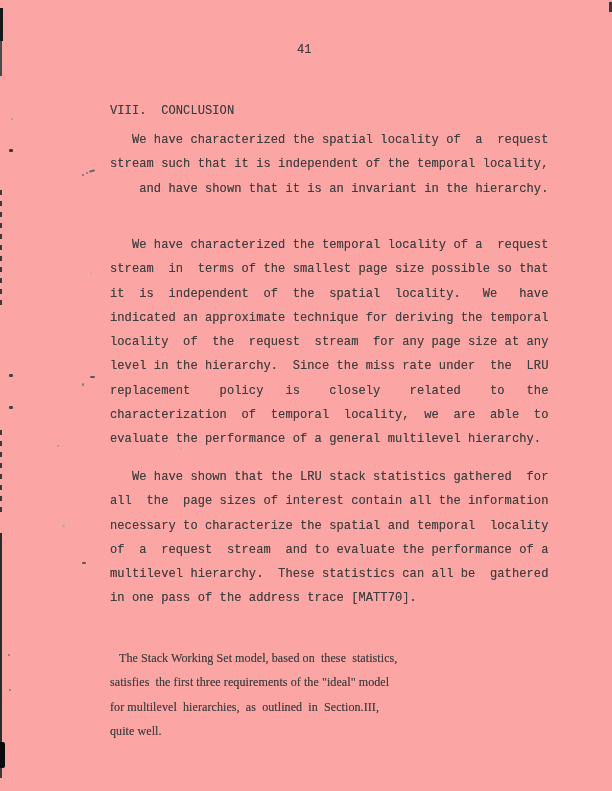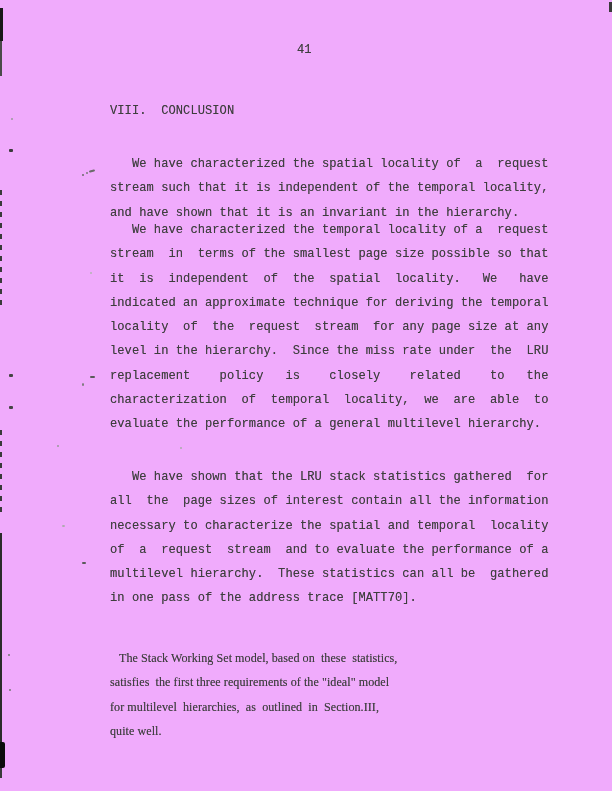--- a/index.html
+++ b/index.html
@@ -4,38 +4,38 @@
 <style>
   html, body {
     margin: 0;
     padding: 0;
     background: #ffffff;
   }
   .scan-page {
     position: relative;
     width: 612px;
     height: 791px;
-    background: #f0abfc;
+    background: #fca5a5;
     overflow: hidden;
     font-family: "Liberation Mono", "DejaVu Sans Mono", monospace;
   }
   .txt {
     position: absolute;
     white-space: pre;
     font-size: 12.1px;
     line-height: 24.3px;
     letter-spacing: 0.05px;
     color: #3e3e3e;
     text-shadow: 0 0 0.6px rgba(62,62,62,0.55);
   }
   .page-number { left: 297px; top: 38px; }
   .heading     { left: 110px; top: 87px; margin-top: 12px; }
   .para        { left: 110px; }
-  .para-1 { top: 152px; }
-  .para-2 { top: 218px; }
+  .para-1 { top: 128px; text-align: right; }
+  .para-2 { top: 233px; }
   .para-3 { top: 465px; }
   .para-4 { top: 646px; font-family: Liberation Serif, serif; }
 
   
   .art { position: absolute; }
   .edge-top-a    { left: 0; top: 8px;   width: 3px; height: 33px; background: #181818; }
   .edge-top-b    { left: 0; top: 41px;  width: 2px; height: 35px; background: #4a4a4a; }
   .edge-mid-a    { left: 0; top: 190px; width: 2px; height: 120px;
                    background: repeating-linear-gradient(#3a3a3a 0 5px, transparent 5px 11px); }
   .edge-mid-b    { left: 0; top: 430px; width: 2px; height: 85px;

